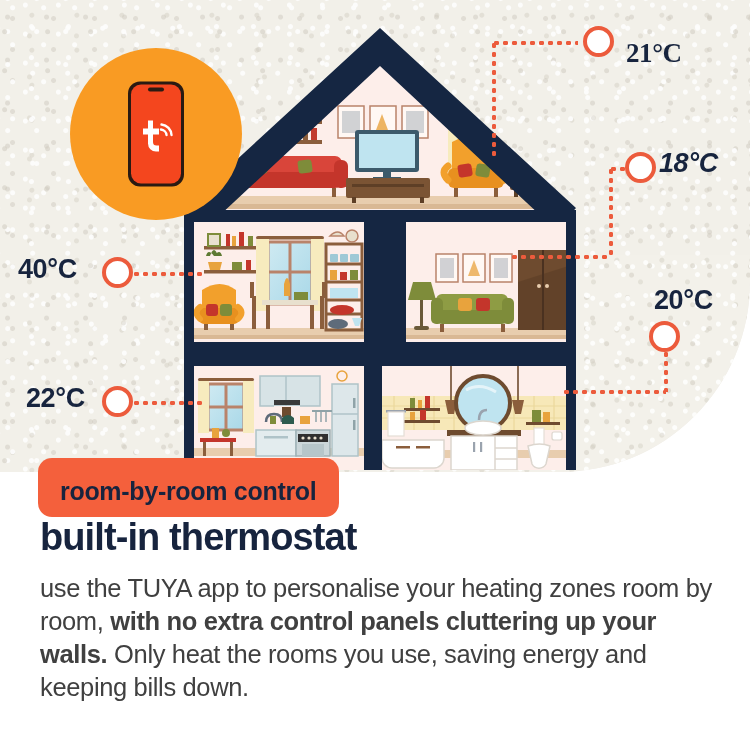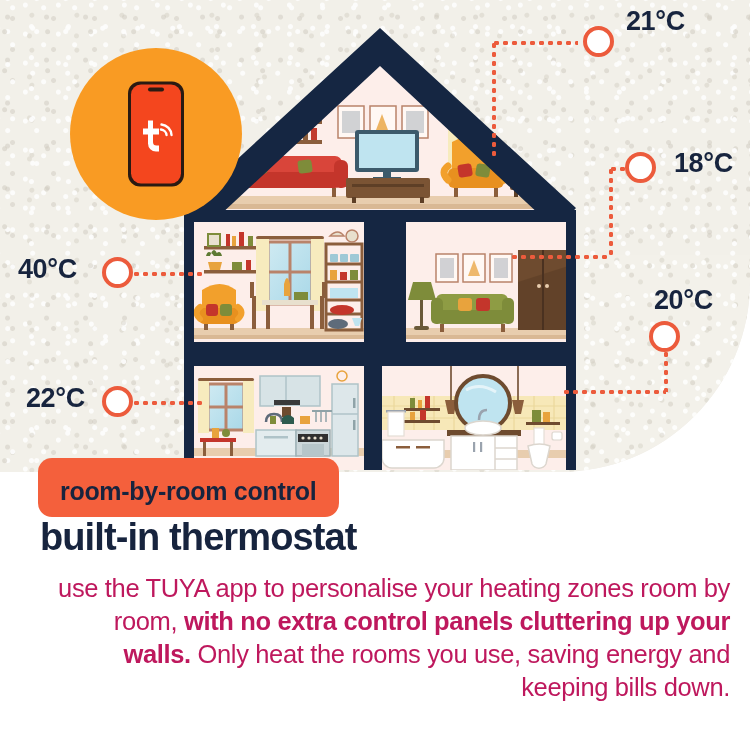--- a/index.html
+++ b/index.html
@@ -90,21 +90,21 @@
     border-radius:14px 14px 14px 14px;
   }
 
   
   .headline{
     position:absolute;left:40px;top:516px;
     font-size:38px;font-weight:bold;color:#17243E;letter-spacing:-.9px;
   }
   .body{
     position:absolute;left:40px;top:572px;width:690px;
-    font-size:25.5px;line-height:33px;color:#be185d;letter-spacing:-.35px;text-align:right;
+    font-size:25.5px;line-height:33px;color:#404040;letter-spacing:-.35px;
   }
   .body b{font-weight:bold;}
 </style>
 </head>
 <body>
 
 <div class="page">
 
   <div class="hero">
     <div class="tex"></div>
@@ -475,24 +475,24 @@
   <div class="dot-h" style="left:510px;top:255px;width:101px;"></div>
 
   <div class="dot-v" style="left:664px;top:350px;height:42px;"></div>
   <div class="dot-h" style="left:562px;top:390px;width:104px;"></div>
 
   <div class="dot-h" style="left:132px;top:272px;width:70px;"></div>
 
   <div class="dot-h" style="left:132px;top:401px;width:70px;"></div>
 
   <div class="marker" style="left:583px;top:26px;"></div>
-  <div class="temp" style="left:626px;top:6px;">21°C</div>
+  <div class="temp" style="left:626px;top:38px;font-family:Liberation Serif, serif;">21°C</div>
 
   <div class="marker" style="left:625px;top:152px;"></div>
-  <div class="temp" style="left:674px;top:148px;">18°C</div>
+  <div class="temp" style="left:659px;top:148px;font-style:italic;">18°C</div>
 
   <div class="marker" style="left:649px;top:321px;"></div>
   <div class="temp" style="left:654px;top:285px;">20°C</div>
 
   <div class="marker" style="left:102px;top:257px;"></div>
   <div class="temp" style="left:18px;top:254px;">40°C</div>
 
   <div class="marker" style="left:102px;top:386px;"></div>
   <div class="temp" style="left:26px;top:383px;">22°C</div>
 

